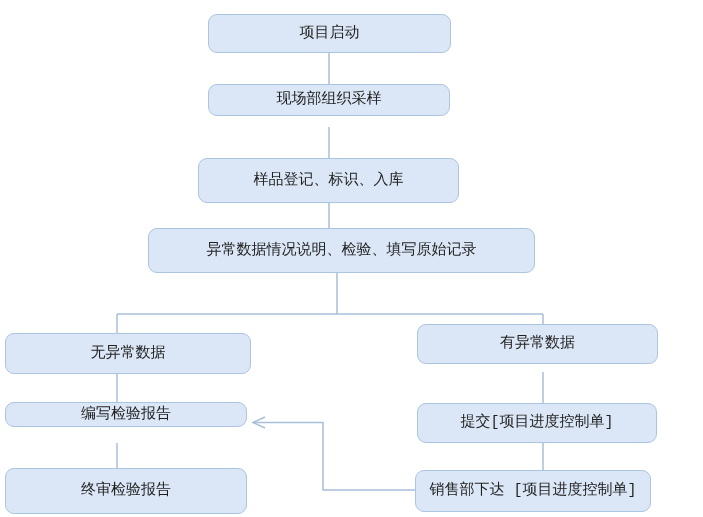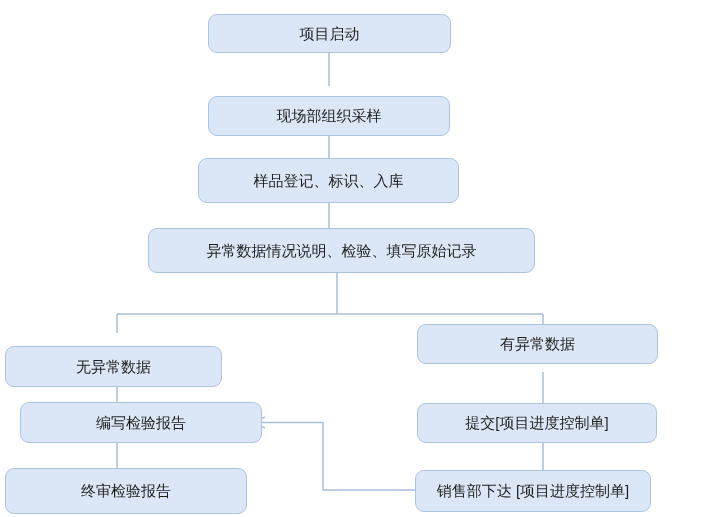--- a/index.html
+++ b/index.html
@@ -37,20 +37,21 @@
     background:var(--node-fill);
     border:1.5px solid var(--node-border);
     border-radius:9px;
     display:flex;
     align-items:center;
     justify-content:center;
     font-size:15px;
     color:var(--text);
     line-height:1.2;
     white-space:nowrap;
+    font-family:Liberation Mono, monospace;
   }
 </style>
 </head>
 <body>
 
 <div class="canvas">
 
   <svg class="edges-svg" viewBox="0 0 703 517">
     <path d="M329,53 V86"></path>
     <path d="M329,127 V158"></path>
@@ -61,23 +62,23 @@
     <path d="M543,314 V332"></path>
     <path d="M117,374 V402"></path>
     <path d="M117,443 V468"></path>
     <path d="M543,372 V403"></path>
     <path d="M543,443 V470"></path>
     <path d="M415,490 H323 V422.5 H253"></path>
     <path d="M265,417 L253,422.5 L265,428"></path>
   </svg>
 
   <div class="node" style="left:208px;top:14px;width:243px;height:39px">项目启动</div>
-  <div class="node" style="left:208px;top:96px;width:242px;height:40px">现场部组织采样</div>
+  <div class="node" style="left:208px;top:84px;width:242px;height:32px">现场部组织采样</div>
   <div class="node" style="left:198px;top:158px;width:261px;height:45px">样品登记、标识、入库</div>
   <div class="node" style="left:148px;top:228px;width:387px;height:45px">异常数据情况说明、检验、填写原始记录</div>
-  <div class="node" style="left:5px;top:346px;width:217px;height:41px">无异常数据</div>
-  <div class="node" style="left:20px;top:402px;width:242px;height:41px">编写检验报告</div>
+  <div class="node" style="left:5px;top:333px;width:246px;height:41px">无异常数据</div>
+  <div class="node" style="left:5px;top:402px;width:242px;height:25px">编写检验报告</div>
   <div class="node" style="left:5px;top:468px;width:242px;height:46px">终审检验报告</div>
   <div class="node" style="left:417px;top:324px;width:241px;height:40px">有异常数据</div>
   <div class="node" style="left:417px;top:403px;width:240px;height:40px">提交[项目进度控制单]</div>
   <div class="node" style="left:415px;top:470px;width:236px;height:42px">销售部下达 [项目进度控制单]</div>
 
 </div>
 
 </body></html>

